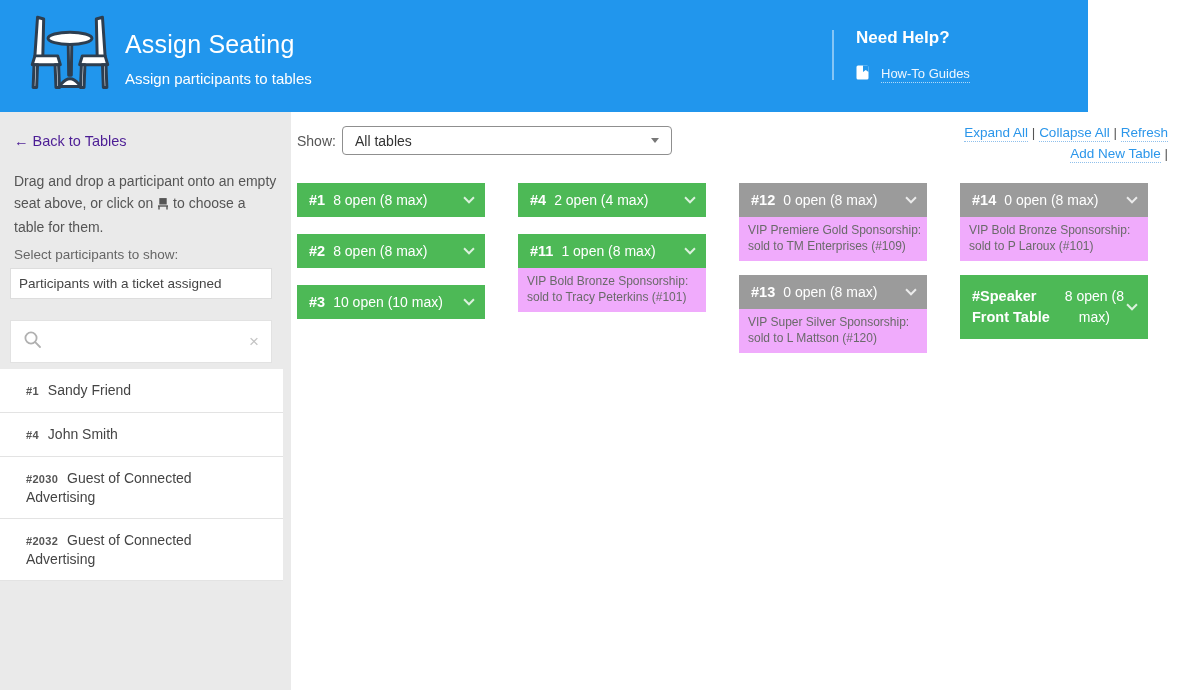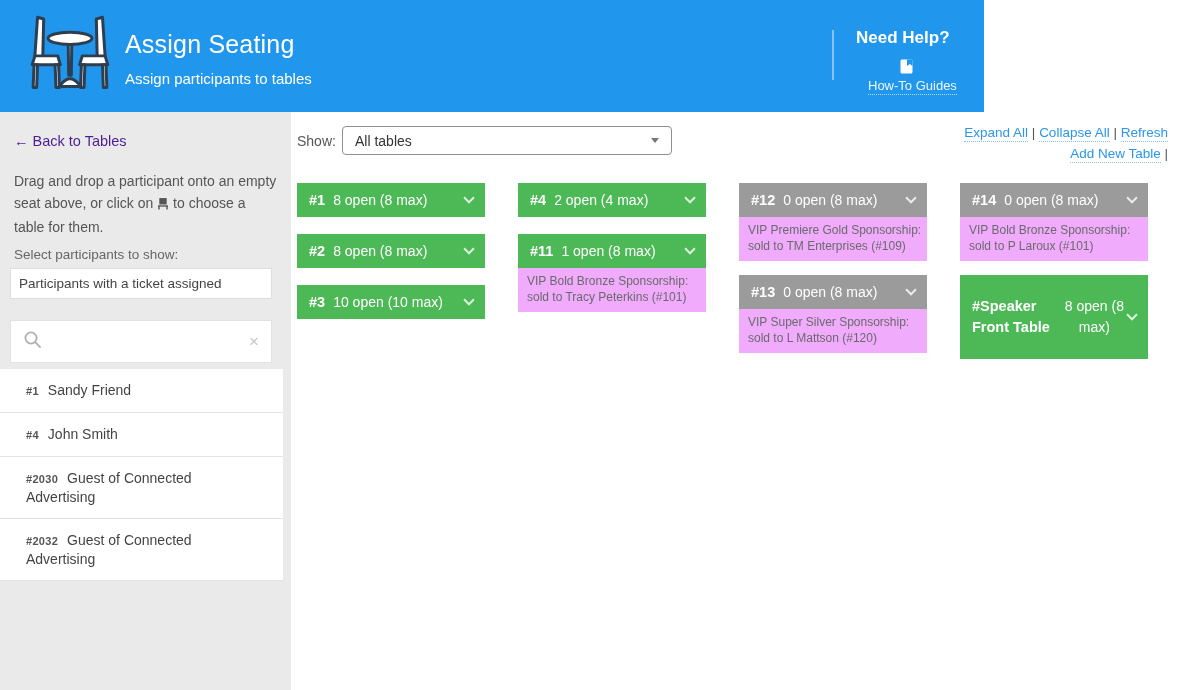--- a/index.html
+++ b/index.html
@@ -1,28 +1,28 @@
 <!DOCTYPE html>
 <html><head>
 <meta charset="utf-8">
 <style>
   * { margin:0; padding:0; box-sizing:border-box; }
   html,body { width:1178px; height:690px; overflow:hidden; }
   body { font-family:"Liberation Sans", sans-serif; background:#fff; position:relative; }
 
   
-  .header { position:absolute; top:0; left:0; width:984px; height:112px; background:#2196ed; }
+  .header { position:absolute; top:0; left:0; width:1088px; height:112px; background:#2196ed; }
   .header-icon { position:absolute; left:26px; top:12px; }
   .title-block { position:absolute; left:125px; top:30px; color:#fff; }
   .page-title { font-size:25px; font-weight:500; letter-spacing:.2px; }
   .page-subtitle { font-size:15px; font-weight:400; margin-top:11px; }
   .help-divider { position:absolute; left:832px; top:30px; width:2px; height:50px; background:rgba(255,255,255,.45); }
   .help-block { position:absolute; left:856px; top:28px; color:#fff; }
   .help-title { font-size:17px; font-weight:700; }
-  .help-link-row { margin-top:11px; display:flex; align-items:center;flex-direction:column; }
+  .help-link-row { margin-top:17px; display:flex; align-items:center; }
   .help-link { font-size:13px; color:#eef6fe; border-bottom:1px dotted rgba(255,255,255,.65); padding-bottom:1px; cursor:pointer; margin-left:12px; }
 
   
   .sidebar { position:absolute; top:112px; left:0; width:291px; height:578px; background:#eaeaea; }
   .back-link { position:absolute; left:14px; top:21px; font-size:14.5px; color:#4c1d95; cursor:pointer; }
   .instructions { position:absolute; left:14px; top:58px; width:264px; font-size:14px; line-height:22px; color:#555; }
   .seat-icon-inline { display:inline-block; vertical-align:-2px; }
   .filter-label { position:absolute; left:14px; top:135px; font-size:13.5px; color:#666; }
   .filter-select { position:absolute; left:10px; top:156px; width:262px; height:31px; background:#fff; border:1px solid #ddd; display:flex; align-items:center; padding-left:8px; font-size:13.5px; color:#444; cursor:pointer; }
   .search-box { position:absolute; left:10px; top:208px; width:262px; height:43px; background:#fff; border:1px solid #e2e2e2; display:flex; align-items:center; padding:0 12px; }
@@ -48,21 +48,21 @@
   .card { margin-bottom:17px; }
   .card.tight { margin-bottom:14px; }
   .card-head { height:34px; display:flex; align-items:center; padding:0 12px; color:#fff; cursor:pointer; }
   .state-open { background:#4db956; }
   .state-full { background:#9b9b9b; }
   .tid { font-size:14.5px; font-weight:700; margin-right:8px; white-space:nowrap; }
   .tstatus { font-size:14px; font-weight:400; white-space:nowrap; }
   .chev { margin-left:auto; width:8px; height:8px; border-right:2px solid rgba(255,255,255,.8); border-bottom:2px solid rgba(255,255,255,.8); transform:rotate(45deg); margin-top:-4px; flex:none; }
   .card-note { background:#f0abfc; padding:6px 9px 7px; font-size:12px; color:#6a6a6a; line-height:15.5px; }
   .note-line { white-space:nowrap; }
-  .card-head.tall { height:84px; }
+  .card-head.tall { height:64px; }
   .tid.wrap { white-space:normal; width:96px; line-height:21px; }
   .tstatus.wrap { white-space:normal; width:80px; text-align:center; line-height:21px; }
 </style>
 </head>
 <body>
 
 <div class="header">
   <div class="header-icon">
     <svg width="88" height="86" viewBox="0 0 100 98" fill="none">
       <g stroke="#2d3e50" stroke-width="3.4" fill="#ffffff" stroke-linejoin="round" stroke-linecap="round">

